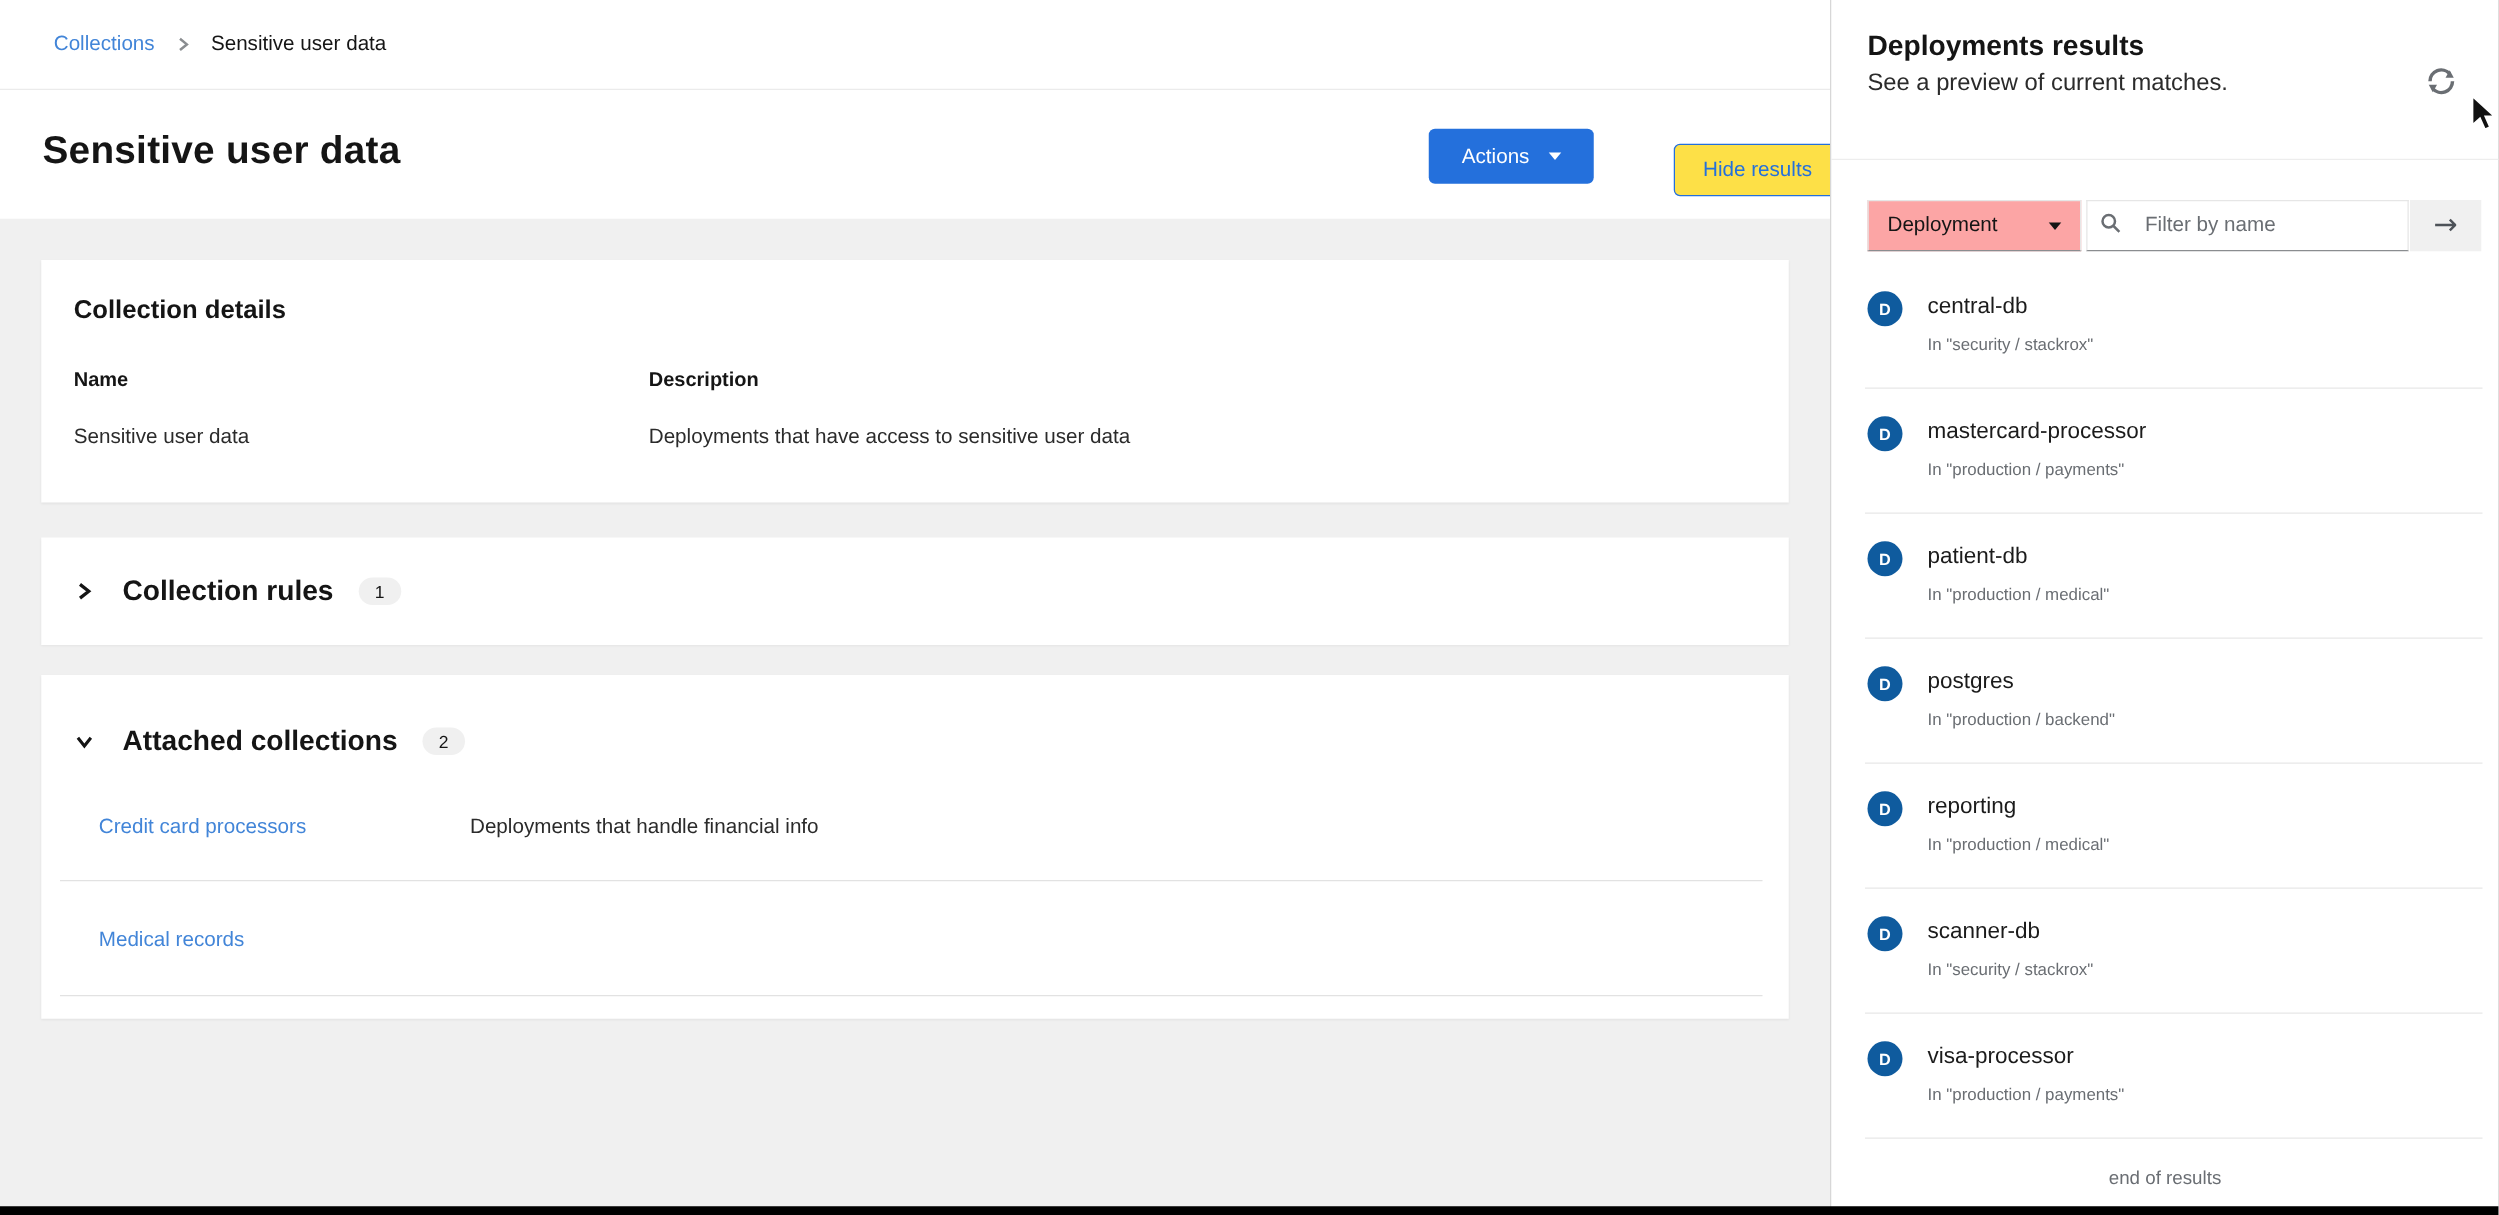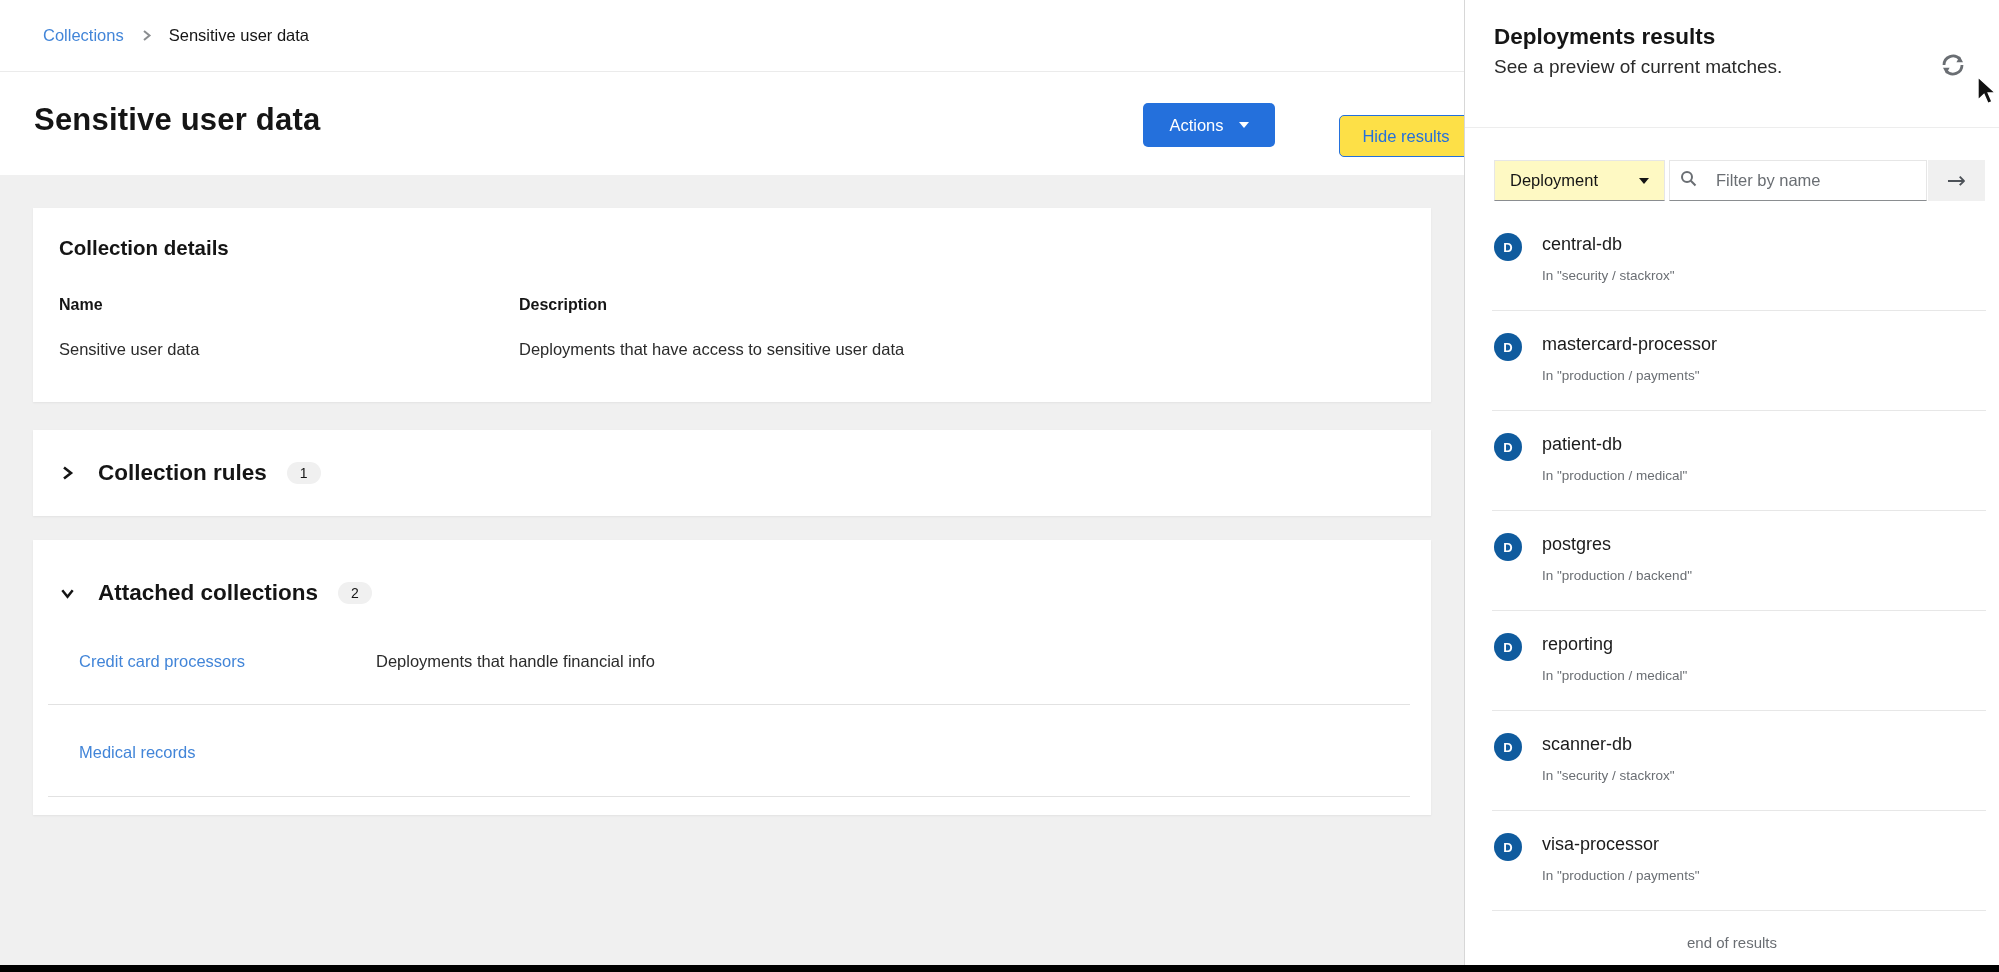--- a/index.html
+++ b/index.html
@@ -55,21 +55,21 @@
   .div2 { top:256px; }
 
   
   .sidebar { position:absolute; left:1464px; top:0; width:535px; height:972px; background:#fff; border-left:1px solid #d7d7d7; }
   .sb-title { position:absolute; left:29px; top:24px; font-size:22.5px; font-weight:600; }
   .sb-sub { position:absolute; left:29px; top:56px; font-size:19px; color:#2b2b2b; }
   .refresh-btn { position:absolute; left:472px; top:50px; width:32px; height:32px; background:none; border:none; cursor:pointer; display:flex; align-items:center; justify-content:center; }
   .sb-head-div { position:absolute; left:0; top:127px; width:100%; border-bottom:1px solid #ededed; }
 
   .toolbar { position:absolute; left:29px; top:160px; height:41px; display:flex; }
-  .type-select { width:171px; height:41px; background:#fef9c3; border:1px solid #e6e6e6; border-bottom:1px solid #8a8d90;
+  .type-select { width:171px; height:41px; background:#fca5a5; border:1px solid #e6e6e6; border-bottom:1px solid #8a8d90;
     display:flex; align-items:center; justify-content:space-between; padding:0 15px; font-size:16.5px; cursor:pointer; }
   .type-select .caret { color:#151515; }
   .filter-wrap { width:258px; height:41px; margin-left:4px; background:#fff; border:1px solid #e6e6e6; border-bottom:1px solid #8a8d90;
     display:flex; align-items:center; padding:0 10px; }
   .filter-wrap input { border:none; outline:none; width:100%; font-size:16.5px; margin-left:19px; font-family:inherit; color:#151515; }
   .filter-wrap input::placeholder { color:#6a6e73; }
   .go-btn { width:57px; height:41px; margin-left:1px; background:#f0f0f0; border:none; cursor:pointer; display:flex; align-items:center; justify-content:center; }
   .arrow-glyph { font-family:"DejaVu Sans",sans-serif; font-size:23px; color:#4d5258; line-height:1; }
 
   .results { position:absolute; left:0; top:220px; width:100%; }

